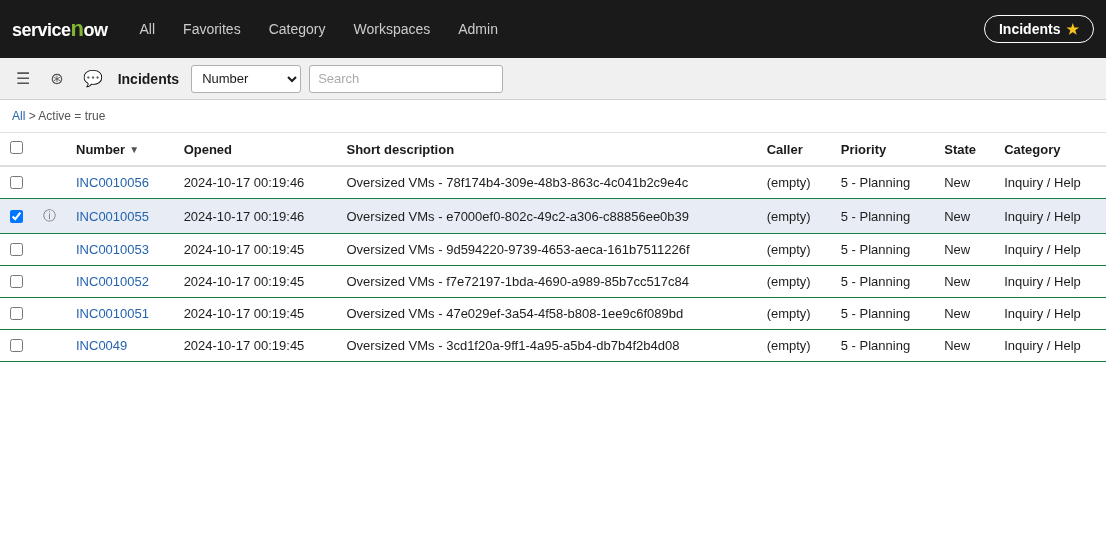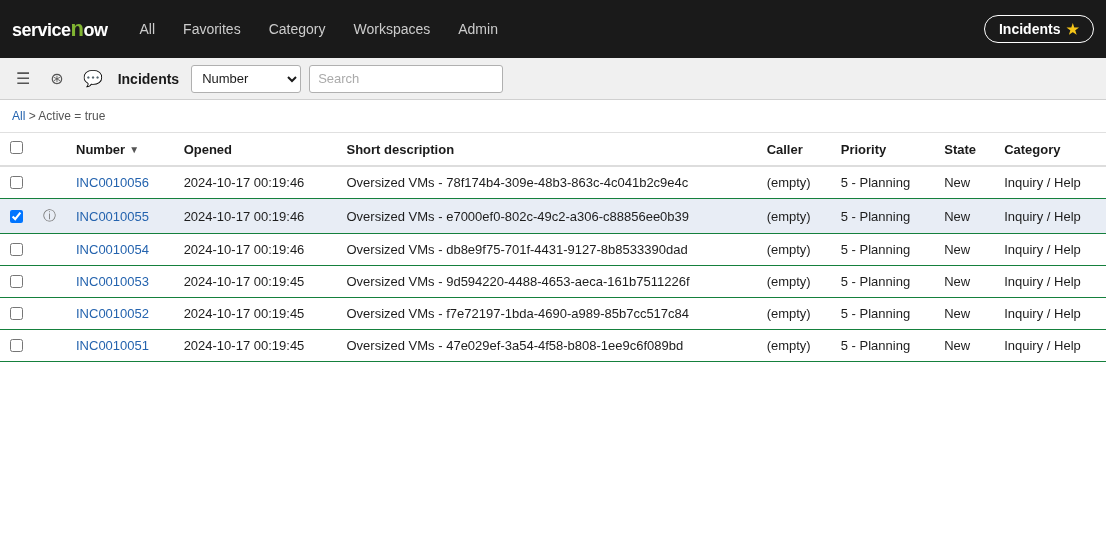--- a/index.html
+++ b/index.html
@@ -260,43 +260,24 @@
         <tr>
     <td class="td-check">
       <div class="checkbox-cell">
               <input type="checkbox" style="">
             </div>
     </td>
     <td class="td-info">
       
     </td>
     <td>
-      <a href="#" class="incident-link">INC0010054</a>
-    </td>
-    <td>2024-10-17 00:19:46</td>
-    <td>Oversized VMs - db8e9f75-701f-4431-9127-8b8533390dad</td>
-    <td>(empty)</td>
-    <td>5 - Planning</td>
-    <td>New</td>
-    <td>Inquiry / Help</td>
-  </tr>
-        <tr>
-    <td class="td-check">
-      <div class="checkbox-cell">
-              <input type="checkbox" style="">
-            </div>
-    </td>
-    <td class="td-info">
-      
-    </td>
-    <td>
       <a href="#" class="incident-link">INC0010053</a>
     </td>
     <td>2024-10-17 00:19:45</td>
-    <td>Oversized VMs - 9d594220-4488-4653-aeca-161b7511226f</td>
+    <td>Oversized VMs - 9d594220-9739-4653-aeca-161b7511226f</td>
     <td>(empty)</td>
     <td>5 - Planning</td>
     <td>New</td>
     <td>Inquiry / Help</td>
   </tr>
         <tr>
     <td class="td-check">
       <div class="checkbox-cell">
               <input type="checkbox" style="">
             </div>
@@ -321,20 +302,39 @@
             </div>
     </td>
     <td class="td-info">
       
     </td>
     <td>
       <a href="#" class="incident-link">INC0010051</a>
     </td>
     <td>2024-10-17 00:19:45</td>
     <td>Oversized VMs - 47e029ef-3a54-4f58-b808-1ee9c6f089bd</td>
+    <td>(empty)</td>
+    <td>5 - Planning</td>
+    <td>New</td>
+    <td>Inquiry / Help</td>
+  </tr>
+        <tr>
+    <td class="td-check">
+      <div class="checkbox-cell">
+              <input type="checkbox" style="">
+            </div>
+    </td>
+    <td class="td-info">
+      
+    </td>
+    <td>
+      <a href="#" class="incident-link">INC0049</a>
+    </td>
+    <td>2024-10-17 00:19:45</td>
+    <td>Oversized VMs - 3cd1f20a-9ff1-4a95-a5b4-db7b4f2b4d08</td>
     <td>(empty)</td>
     <td>5 - Planning</td>
     <td>New</td>
     <td>Inquiry / Help</td>
   </tr>
       </tbody>
   </table>
 </div>
 
 </body></html>

